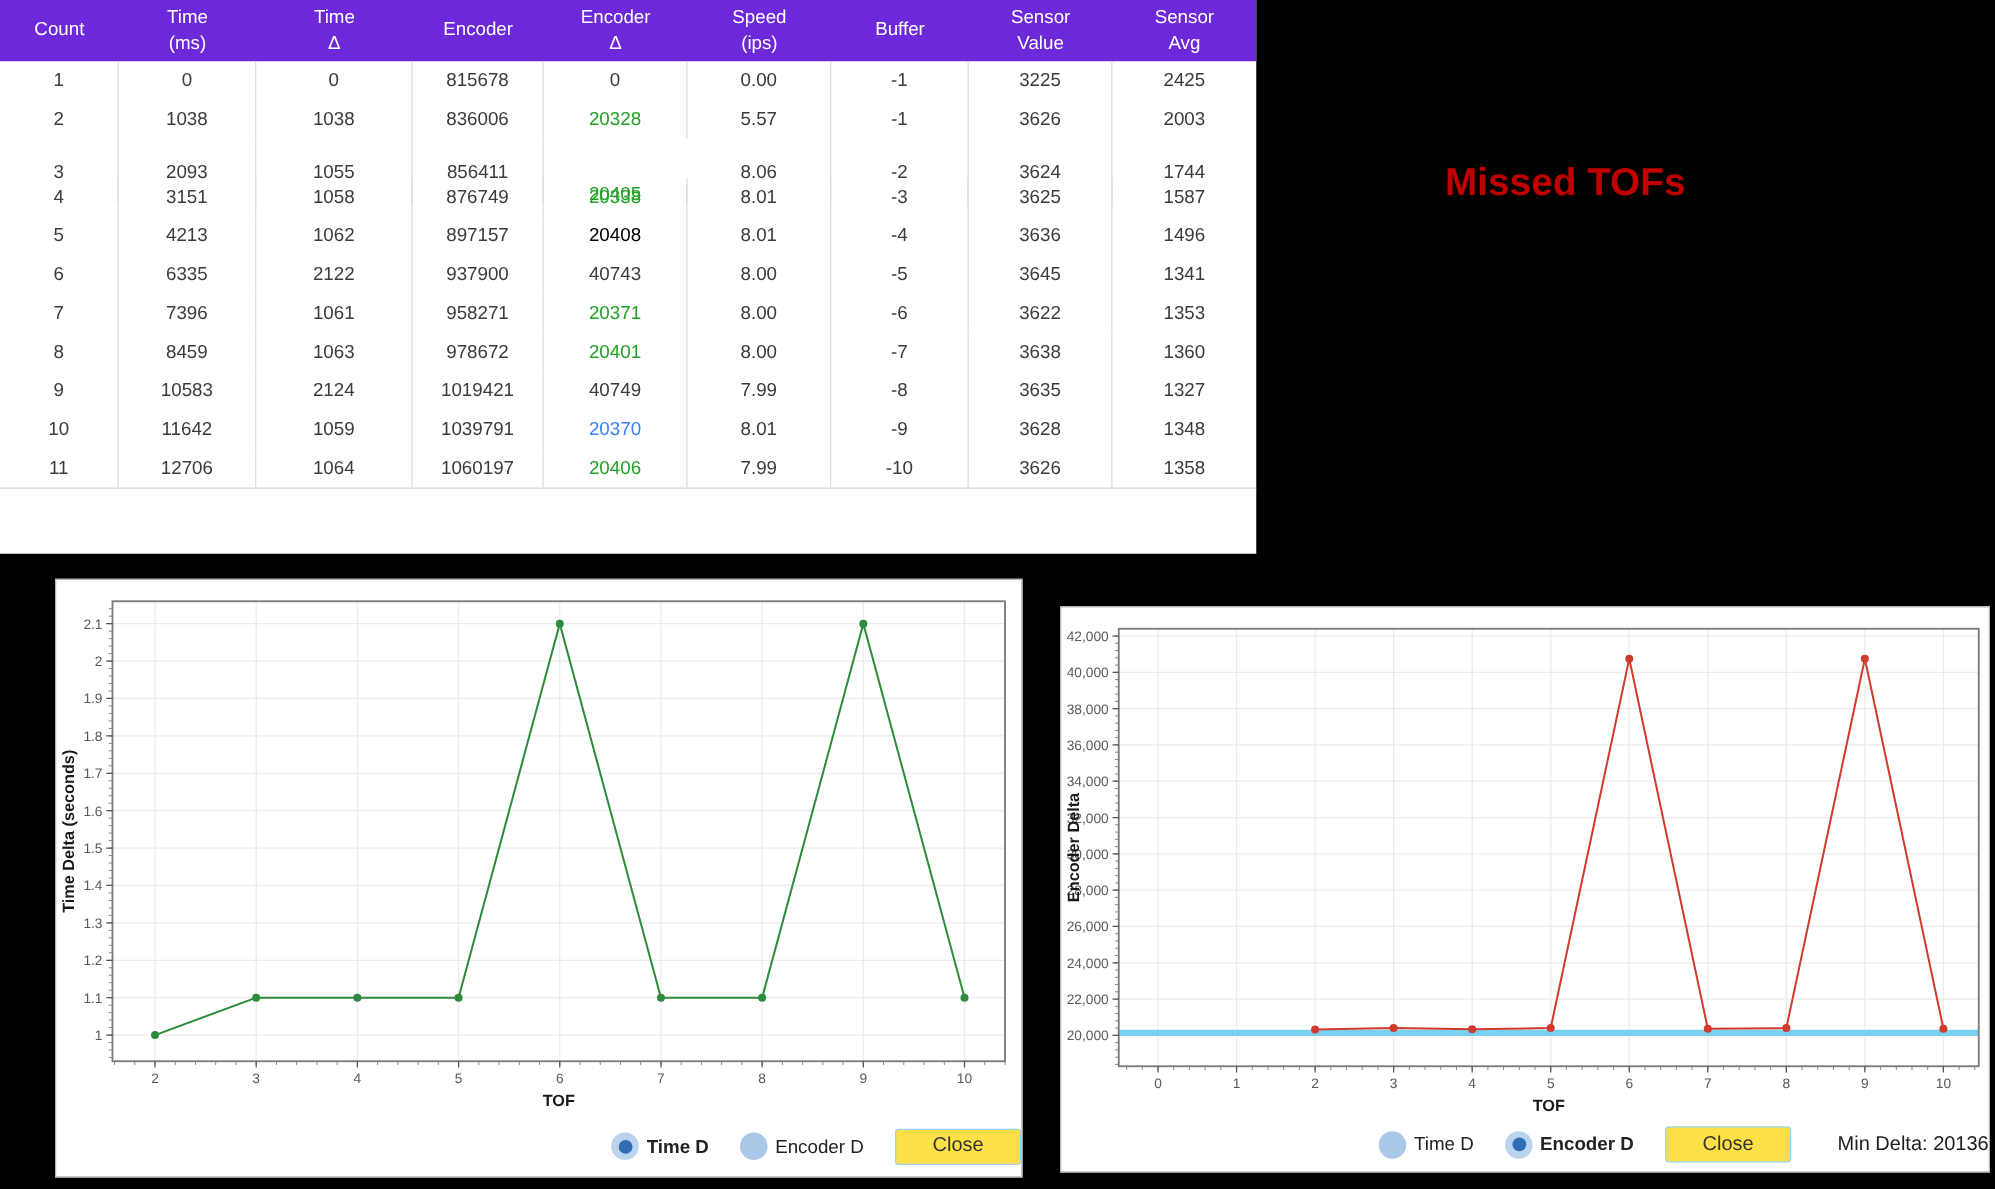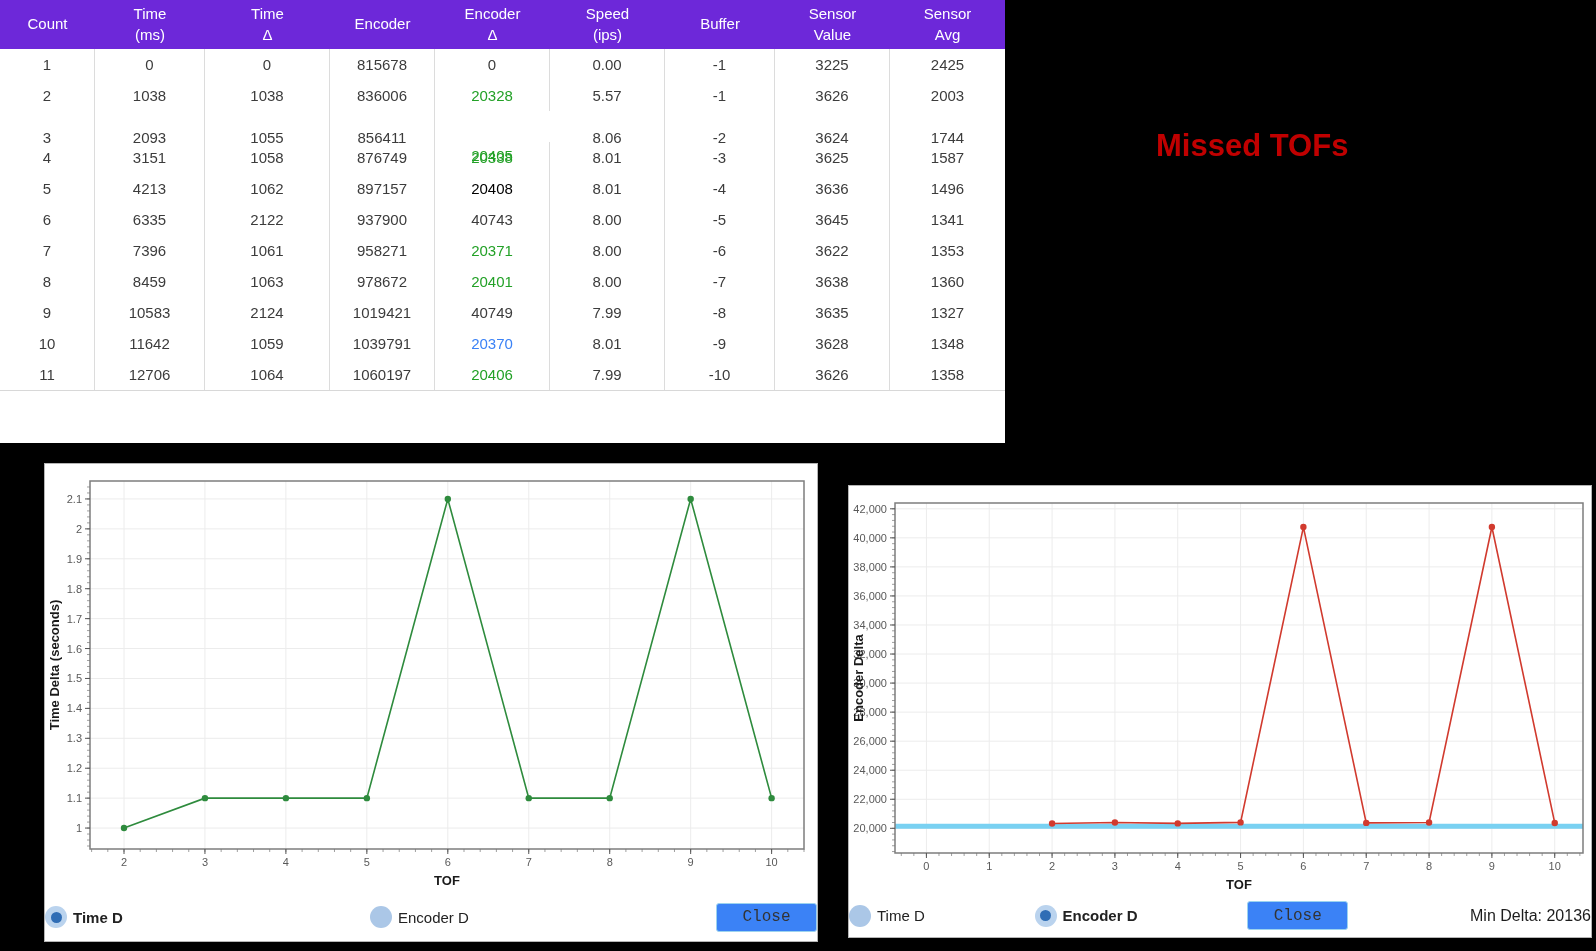--- a/index.html
+++ b/index.html
@@ -26,30 +26,30 @@
   
   .missed{position:absolute;left:1156px;top:84px;font-size:31px;font-weight:bold;color:#c00000;margin-top:44px;}
   
   .chart-panel{position:absolute;background:#fff;border:1px solid #b5b5b5;box-sizing:border-box;
     display:flex;flex-direction:column;}
   .chart-panel-left{left:44px;top:463px;width:774px;height:479px;}
   .chart-panel-right{left:848px;top:485px;width:744px;height:453px;}
   svg{display:block;}
   .tick{font-size:11px;fill:#595959;}
   .axlabel{font-size:13px;font-weight:bold;fill:#1a1a1a;}
-  .legend-row{flex:1;display:flex;align-items:center;justify-content:space-between;gap:4px;}
+  .legend-row{flex:1;display:flex;align-items:center;justify-content:flex-end;gap:25px;}
   .radio-wrap{display:flex;align-items:center;gap:6px;cursor:pointer;}
   .radio{width:22px;height:22px;border-radius:50%;background:#abc7e7;
     display:flex;align-items:center;justify-content:center;}
   .radio.sel{background:#bad3ee;}
   .radio .dot{width:11px;height:11px;border-radius:50%;background:#2f6db5;}
   .radio-label{font-size:15px;color:#222;}
   .radio-label.sel{font-weight:bold;}
-  .close-btn{width:101px;height:29px;background:#3b82f6;border:1px solid #9cd3ef;border-radius:3px;
-    font-size:16px;color:#333;font-family:Liberation Mono, monospace;cursor:pointer;}
+  .close-btn{width:101px;height:29px;background:#fde047;border:1px solid #9cd3ef;border-radius:3px;
+    font-size:16px;color:#333;font-family:Liberation Sans, sans-serif;cursor:pointer;}
   .min-delta{font-size:16px;color:#1d1d1d;margin-left:12px;}
 </style>
 </head>
 <body>
 
 <div class="table-panel">
   <div class="tgrid thead">
       <div class="thcell">Count</div>
       <div class="thcell">Time
 (ms)</div>

